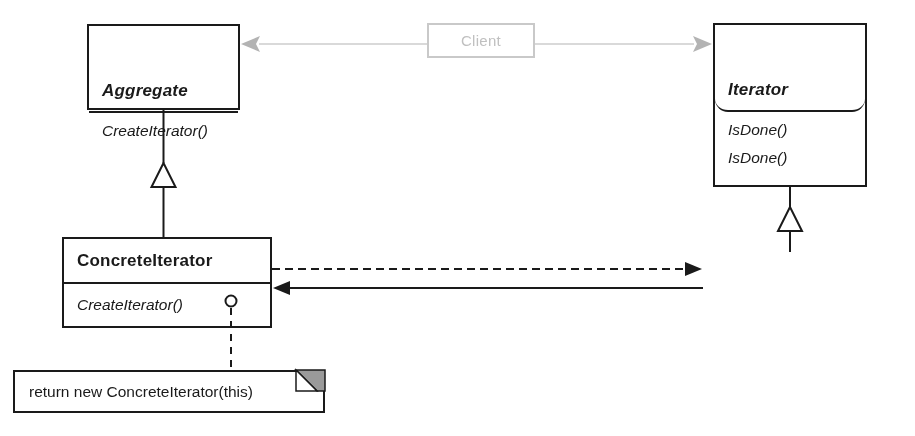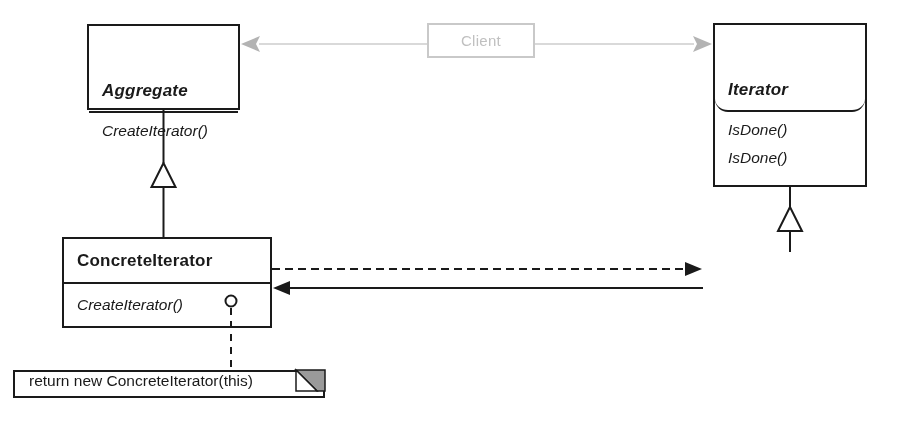--- a/index.html
+++ b/index.html
@@ -60,24 +60,24 @@
     border: 2px solid #c9c9c9;
     background: #ffffff;
     display: flex; align-items: center; justify-content: center;
     font-size: 15px;
     color: #c0c0c0;
     letter-spacing: 0.3px;
   }
   .note-box {
     position: absolute;
     box-sizing: border-box;
-    left: 13px; top: 370px; width: 312px; height: 28px;
+    left: 13px; top: 370px; width: 312px; height: 43px;
     border: 2px solid #1a1a1a;
     background: #ffffff;
-    display: flex; 
+    display: flex; align-items: center;
     padding-left: 14px;
     font-size: 15.5px;
     white-space: nowrap;
   }
   svg.overlay {
     position: absolute;
     left: 0; top: 0;
     pointer-events: none;
   }
 </style>

